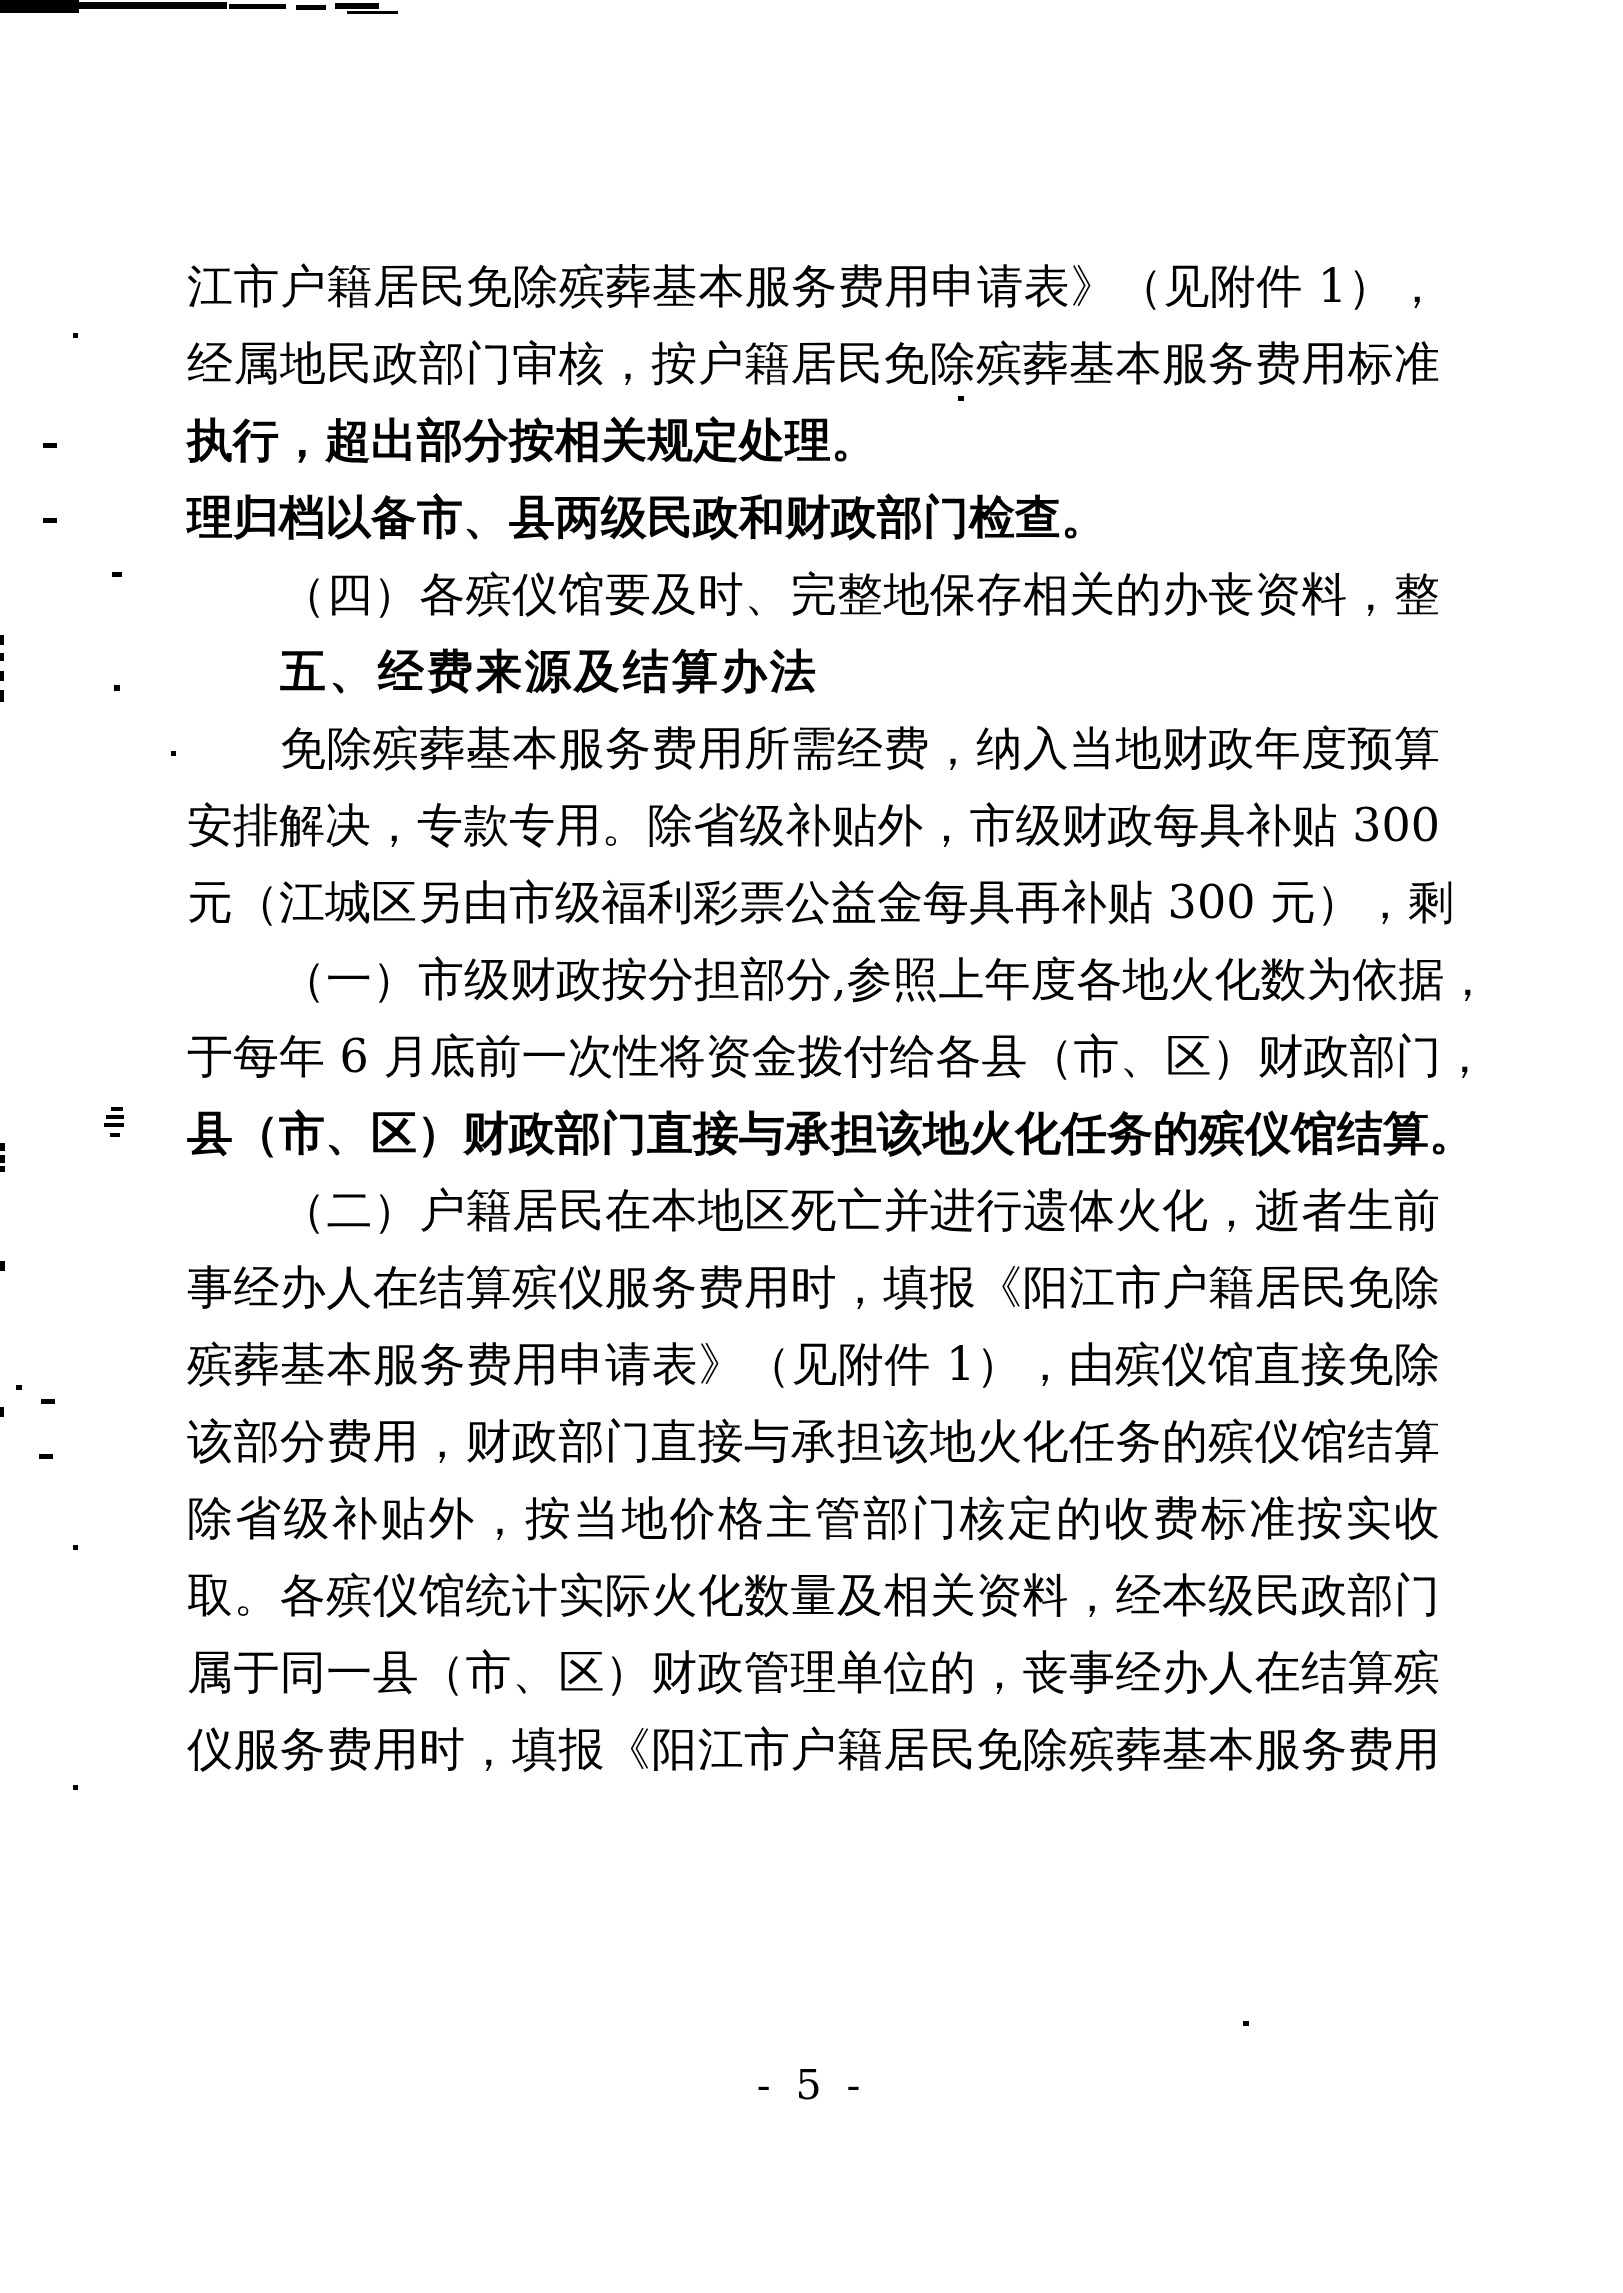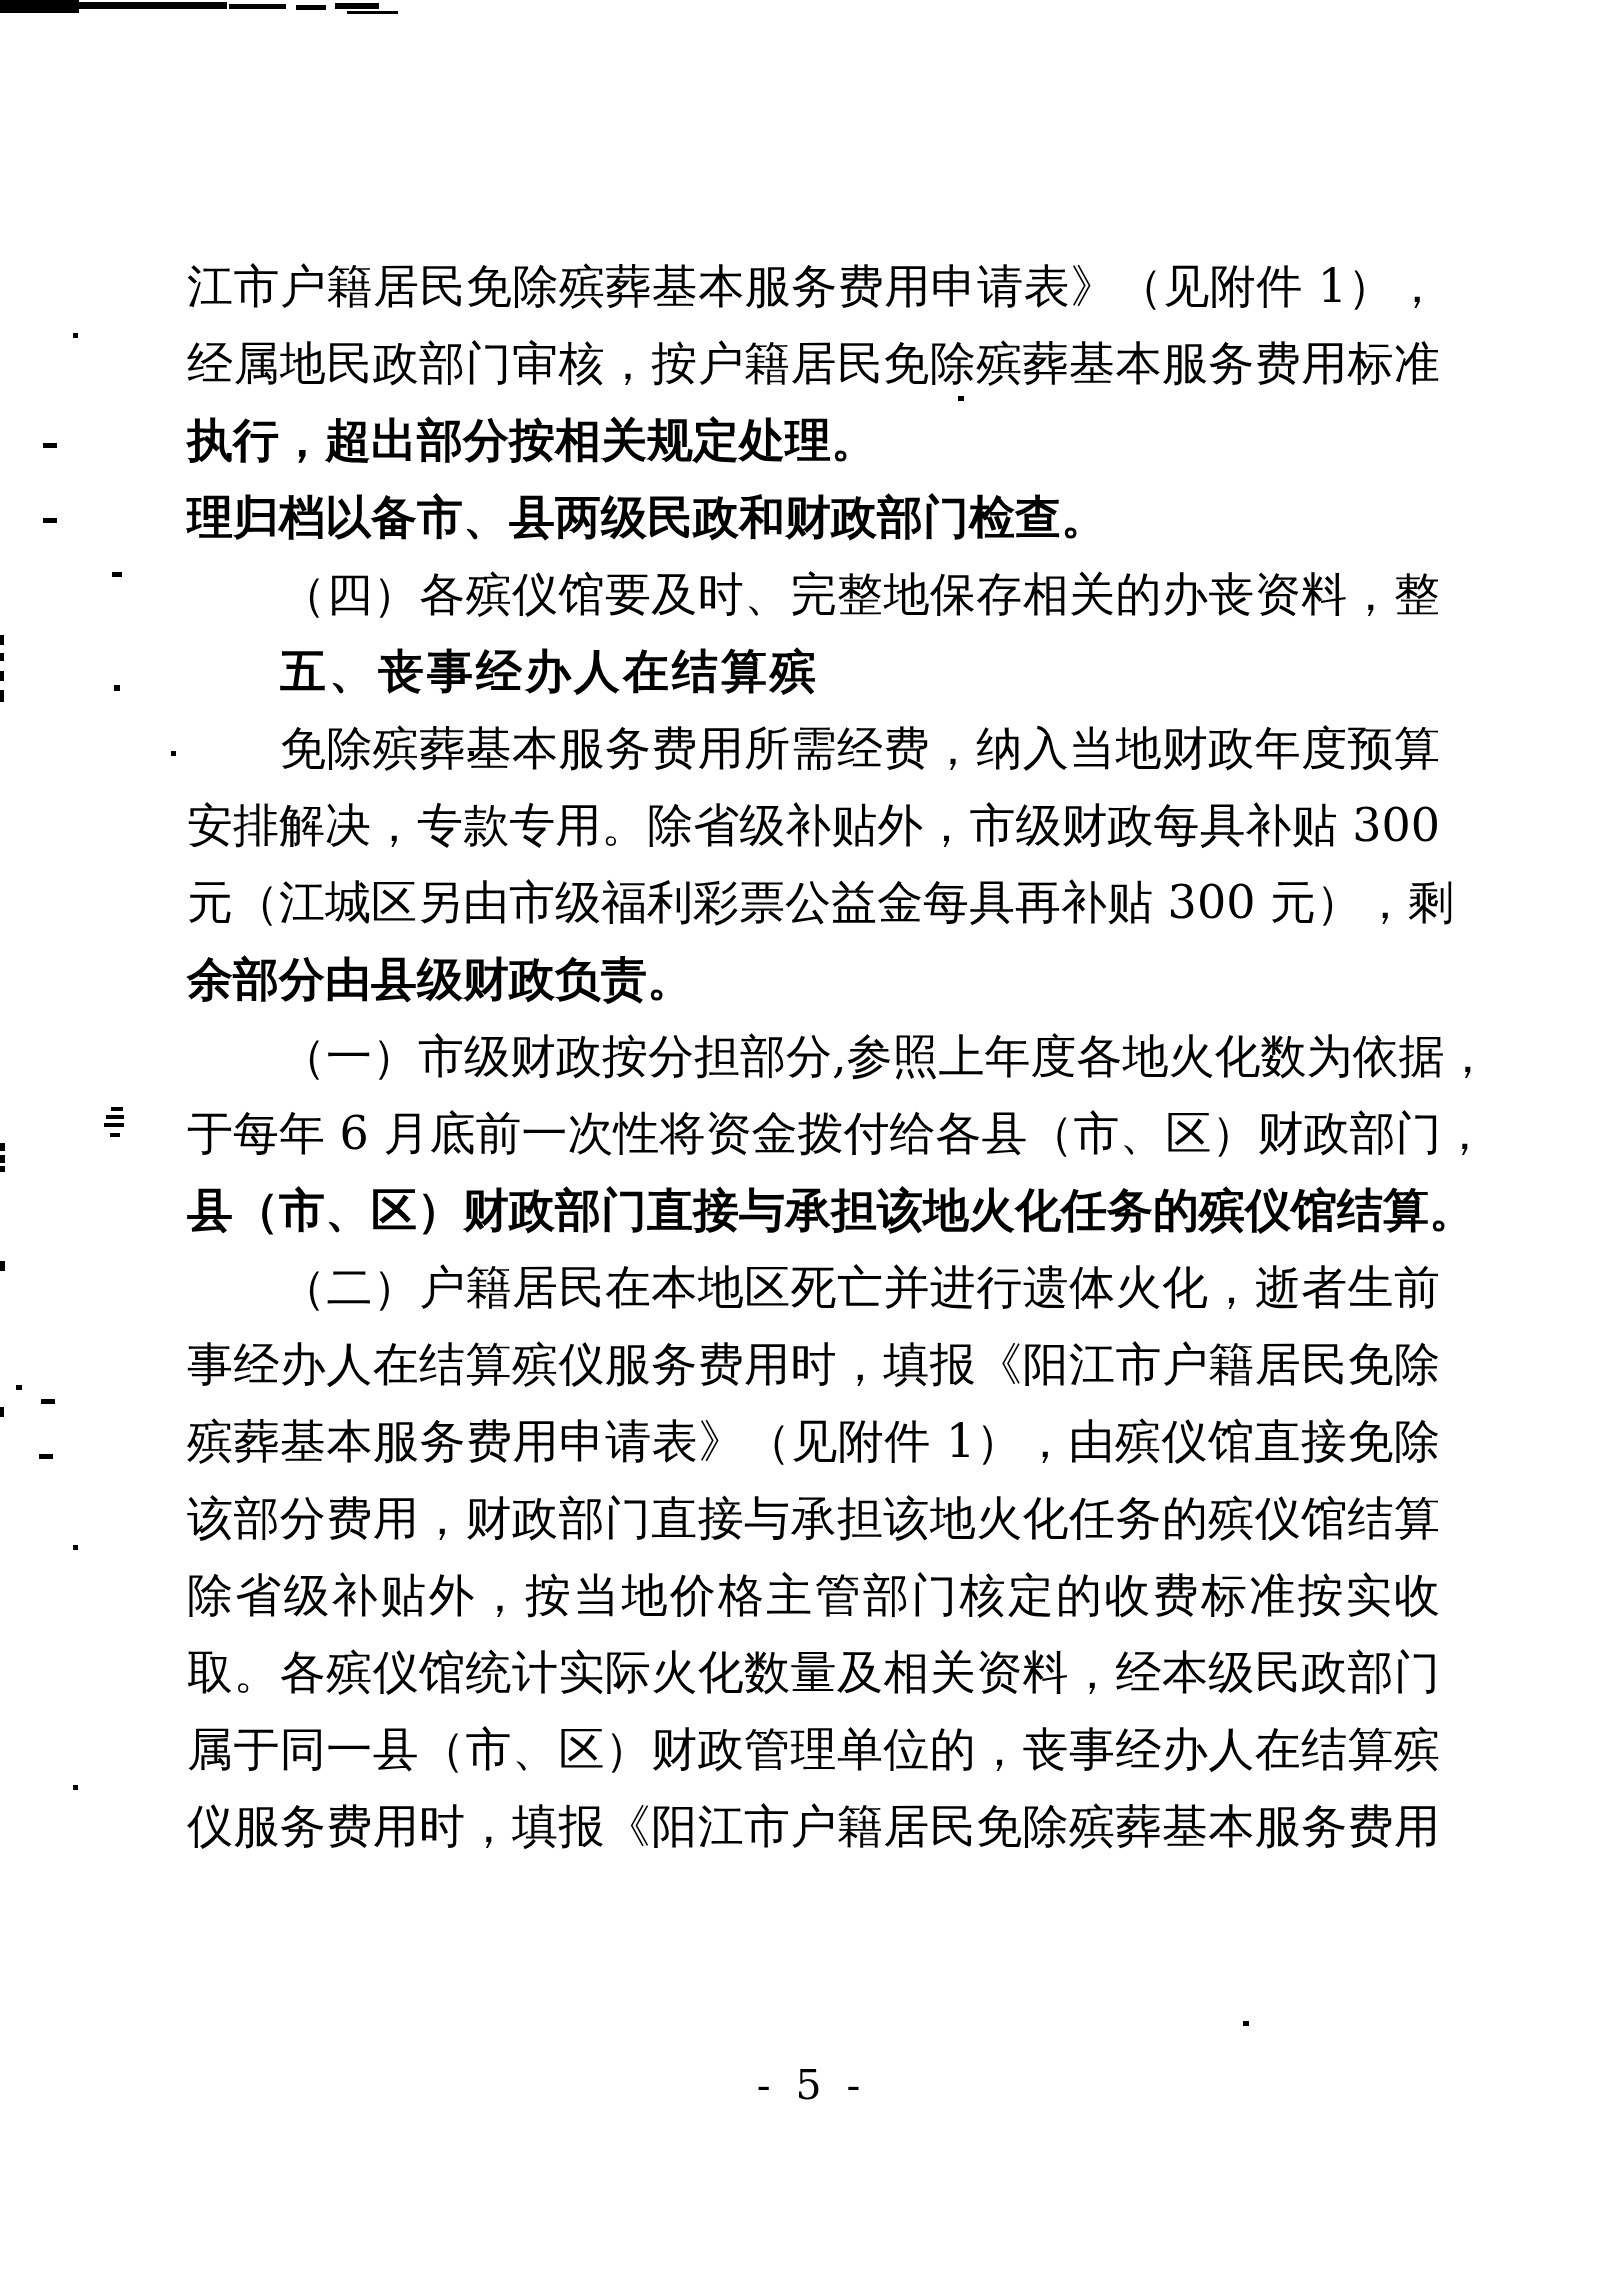--- a/index.html
+++ b/index.html
@@ -83,25 +83,24 @@
       <div class="artifact" style="left: 73px; top: 1545px; width: 4.9px; height: 4.9px;"></div>
       <div class="artifact" style="left: 73px; top: 1785px; width: 4.9px; height: 4.9px;"></div>
       <div class="artifact" style="left: 1243px; top: 2021px; width: 5.9px; height: 4.9px;"></div>
     </div>
   <div class="text-block">
       <div class="line">江市户籍居民免除殡葬基本服务费用申请表》（见附件 1），</div>
       <div class="line">经属地民政部门审核，按户籍居民免除殡葬基本服务费用标准</div>
       <div class="line para-end">执行，超出部分按相关规定处理。</div>
       <div class="line para-end">理归档以备市、县两级民政和财政部门检查。</div>
       <div class="line indent">（四）各殡仪馆要及时、完整地保存相关的办丧资料，整</div>
-      <div class="line indent para-end bold">五、丧事经办人在结算殡</div>
+      <div class="line indent para-end bold">五、经费来源及结算办法</div>
       <div class="line indent">免除殡葬基本服务费用所需经费，纳入当地财政年度预算</div>
       <div class="line">安排解决，专款专用。除省级补贴外，市级财政每具补贴 300</div>
       <div class="line">元（江城区另由市级福利彩票公益金每具再补贴 300 元），剩</div>
-      <div class="line para-end">余部分由县级财政负责。</div>
       <div class="line indent">（一）市级财政按分担部分,参照上年度各地火化数为依据，</div>
       <div class="line">于每年 6 月底前一次性将资金拨付给各县（市、区）财政部门，</div>
       <div class="line para-end">县（市、区）财政部门直接与承担该地火化任务的殡仪馆结算。</div>
       <div class="line indent">（二）户籍居民在本地区死亡并进行遗体火化，逝者生前</div>
       <div class="line">事经办人在结算殡仪服务费用时，填报《阳江市户籍居民免除</div>
       <div class="line">殡葬基本服务费用申请表》（见附件 1），由殡仪馆直接免除</div>
       <div class="line">该部分费用，财政部门直接与承担该地火化任务的殡仪馆结算</div>
       <div class="line">除省级补贴外，按当地价格主管部门核定的收费标准按实收</div>
       <div class="line">取。各殡仪馆统计实际火化数量及相关资料，经本级民政部门</div>
       <div class="line">属于同一县（市、区）财政管理单位的，丧事经办人在结算殡</div>

